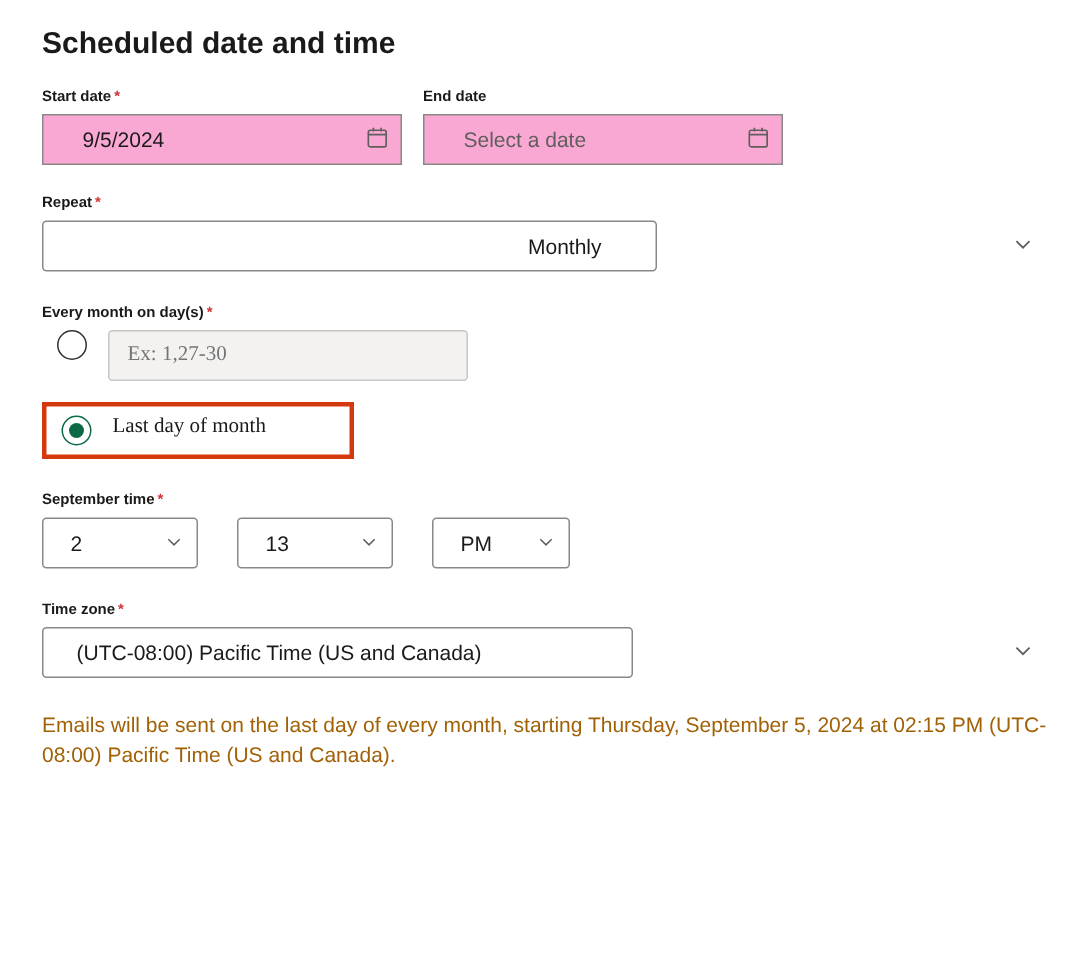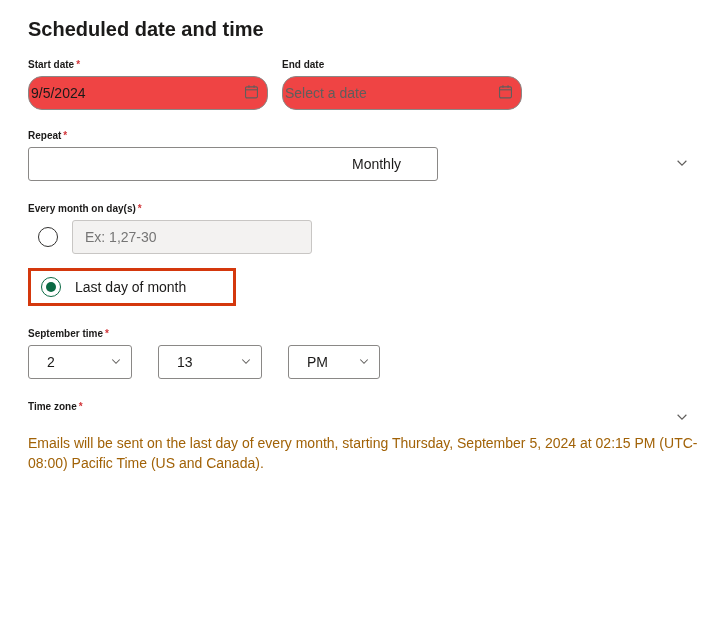--- a/index.html
+++ b/index.html
@@ -38,27 +38,27 @@
       display: flex;
       flex-direction: column;
     }
     .date-input-wrap {
       position: relative;
       width: 240px;
     }
     .date-input {
       width: 100%;
       height: 34px;
-      padding: 6px 36px 6px 2px;
+      padding: 6px 36px 6px 26px;
       border: 1px solid #8a8886;
-      border-radius: 14px;
+      border-radius: 0;
       font-size: 14px;
       font-family: inherit;
       color: #1b1a19;
-      background: #ef4444;
+      background: #f9a8d4;
     }
     .date-input::placeholder {
       color: #605e5c;
     }
     .cal-icon {
       position: absolute;
       right: 8px;
       top: 50%;
       transform: translateY(-50%);
       pointer-events: none;
@@ -90,22 +90,22 @@
     .chev-icon {
       position: absolute;
       right: 10px;
       top: 50%;
       transform: translateY(-50%);
       pointer-events: none;
       color: #605e5c;
     }
     .radio-row {
       display: flex;
-      align-items: center;
       margin-bottom: 14px;
+      font-family: Liberation Serif, serif;
     }
     .radio-outer {
       width: 20px;
       height: 20px;
       border: 1px solid #323130;
       border-radius: 50%;
       display: flex;
       align-items: center;
       justify-content: center;
       margin-right: 14px;
@@ -280,20 +280,23 @@
       </span>
     </div>
   </div>
 </div>
 
 <div class="field-block">
   <label class="field-label">
     <span>Time zone</span><span class="required">*</span>
   </label>
   <div class="select-wrap">
+    <div class="select select-394">
+      <span style="overflow:hidden;text-overflow:clip;">(UTC-08:00) Pacific Time (US and Canada)</span>
+    </div>
     <span class="chev-icon">
       <svg width="14" height="14" viewBox="0 0 16 16" fill="none" stroke="currentColor" stroke-width="1.3">
           <polyline points="3,6 8,11 13,6"></polyline>
         </svg>
     </span>
   </div>
 </div>
 
 <p class="summary">Emails will be sent on the last day of every month, starting Thursday, September 5, 2024 at 02:15 PM (UTC-08:00) Pacific Time (US and Canada).</p>
 

